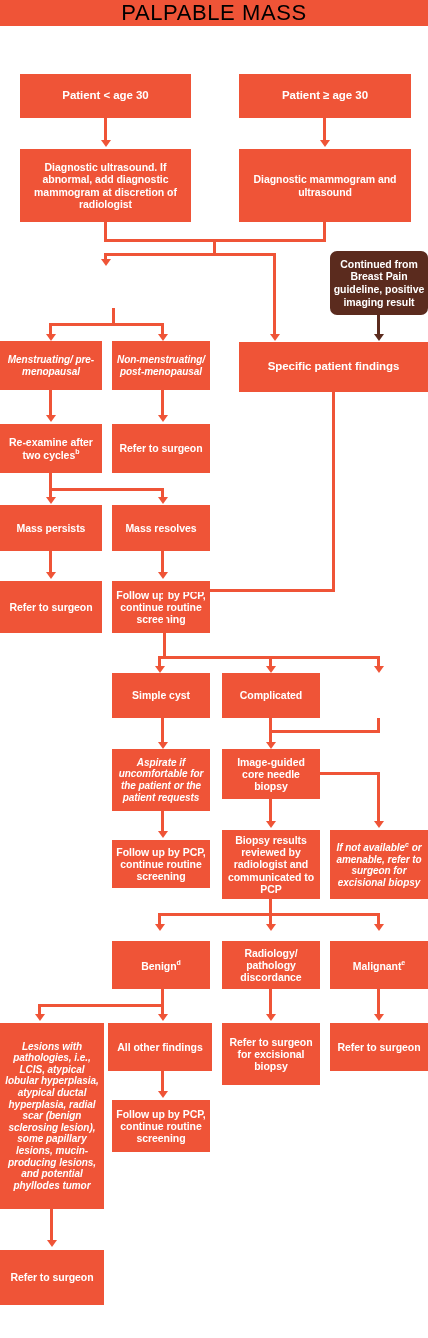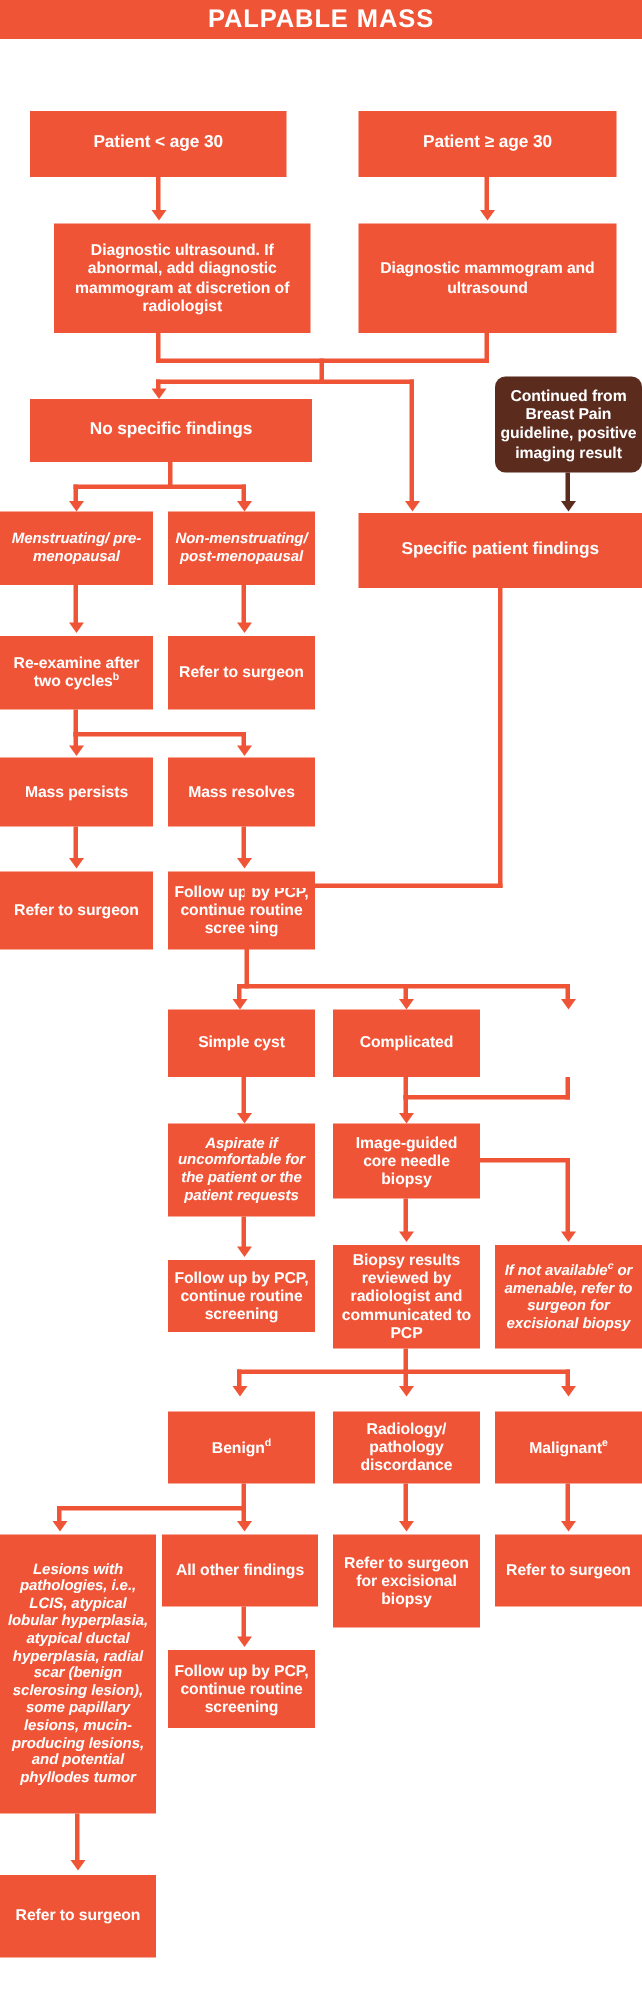--- a/index.html
+++ b/index.html
@@ -17,23 +17,23 @@
 
   
   .titlebar{
     position:absolute;
     left:0; top:0;
     width:428px; height:26px;
     background:#EF5437;
     display:flex; align-items:center; justify-content:center;
   }
   .titlebar .t{
-    color:#ffffff;
-    font-size:17px;
-    font-weight:bold;
+    color:#000000;
+    font-size:22px;
+    font-weight:normal;
     letter-spacing:.6px;
   }
   .subtitle{
     position:absolute;
     left:0; top:29px;
     width:428px;
     text-align:center;
     color:#EF5437;
     font-size:12.5px;
     font-weight:bold;
@@ -92,36 +92,35 @@
   </div>
 
   <div class="node lg" style="left:20px;top:74px;width:171px;height:44px;">Patient &lt; age 30</div>
   <div class="node lg" style="left:239px;top:74px;width:172px;height:44px;">Patient ≥ age 30</div>
 
   <div class="ln v" style="left:104px;top:118px;height:25px;"></div>
   <div class="ar" style="left:100.5px;top:140px;"></div>
   <div class="ln v" style="left:323px;top:118px;height:25px;"></div>
   <div class="ar" style="left:319.5px;top:140px;"></div>
 
-  <div class="node" style="left:20px;top:149px;width:171px;height:73px;margin-left:16px;">Diagnostic ultrasound. If abnormal, add diagnostic mammogram at discretion of radiologist</div>
+  <div class="node" style="left:20px;top:149px;width:171px;height:73px;">Diagnostic ultrasound. If abnormal, add diagnostic mammogram at discretion of radiologist</div>
   <div class="node" style="left:239px;top:149px;width:172px;height:73px;">Diagnostic mammogram and ultrasound</div>
 
   <div class="ln v" style="left:104px;top:222px;height:20px;"></div>
   <div class="ln v" style="left:323px;top:222px;height:20px;"></div>
   <div class="ln h" style="left:104px;top:239px;width:222px;"></div>
   <div class="ln v" style="left:213px;top:239px;height:17px;"></div>
   <div class="ln h" style="left:104px;top:253px;width:172px;"></div>
 
   <div class="ln v" style="left:104px;top:253px;height:9px;"></div>
   <div class="ar" style="left:100.5px;top:259px;"></div>
 
   <div class="ln v" style="left:273px;top:253px;height:84px;"></div>
   <div class="ar" style="left:269.5px;top:334px;"></div>
 
-  <div class="node lg" style="left:20px;top:266px;width:188px;height:42px;">No specific findings</div>
 
   <div class="node brown" style="left:330px;top:251px;width:98px;height:64px;">Continued from Breast Pain guideline, positive imaging result</div>
   <div class="ln v brown" style="left:377px;top:315px;height:22px;"></div>
   <div class="ar brown" style="left:373.5px;top:334px;"></div>
 
   <div class="node lg" style="left:239px;top:342px;width:189px;height:50px;">Specific patient findings</div>
 
   <div class="ln v" style="left:112px;top:308px;height:18px;"></div>
   <div class="ln h" style="left:49px;top:323px;width:115px;"></div>
   <div class="ln v" style="left:49px;top:323px;height:14px;"></div>

